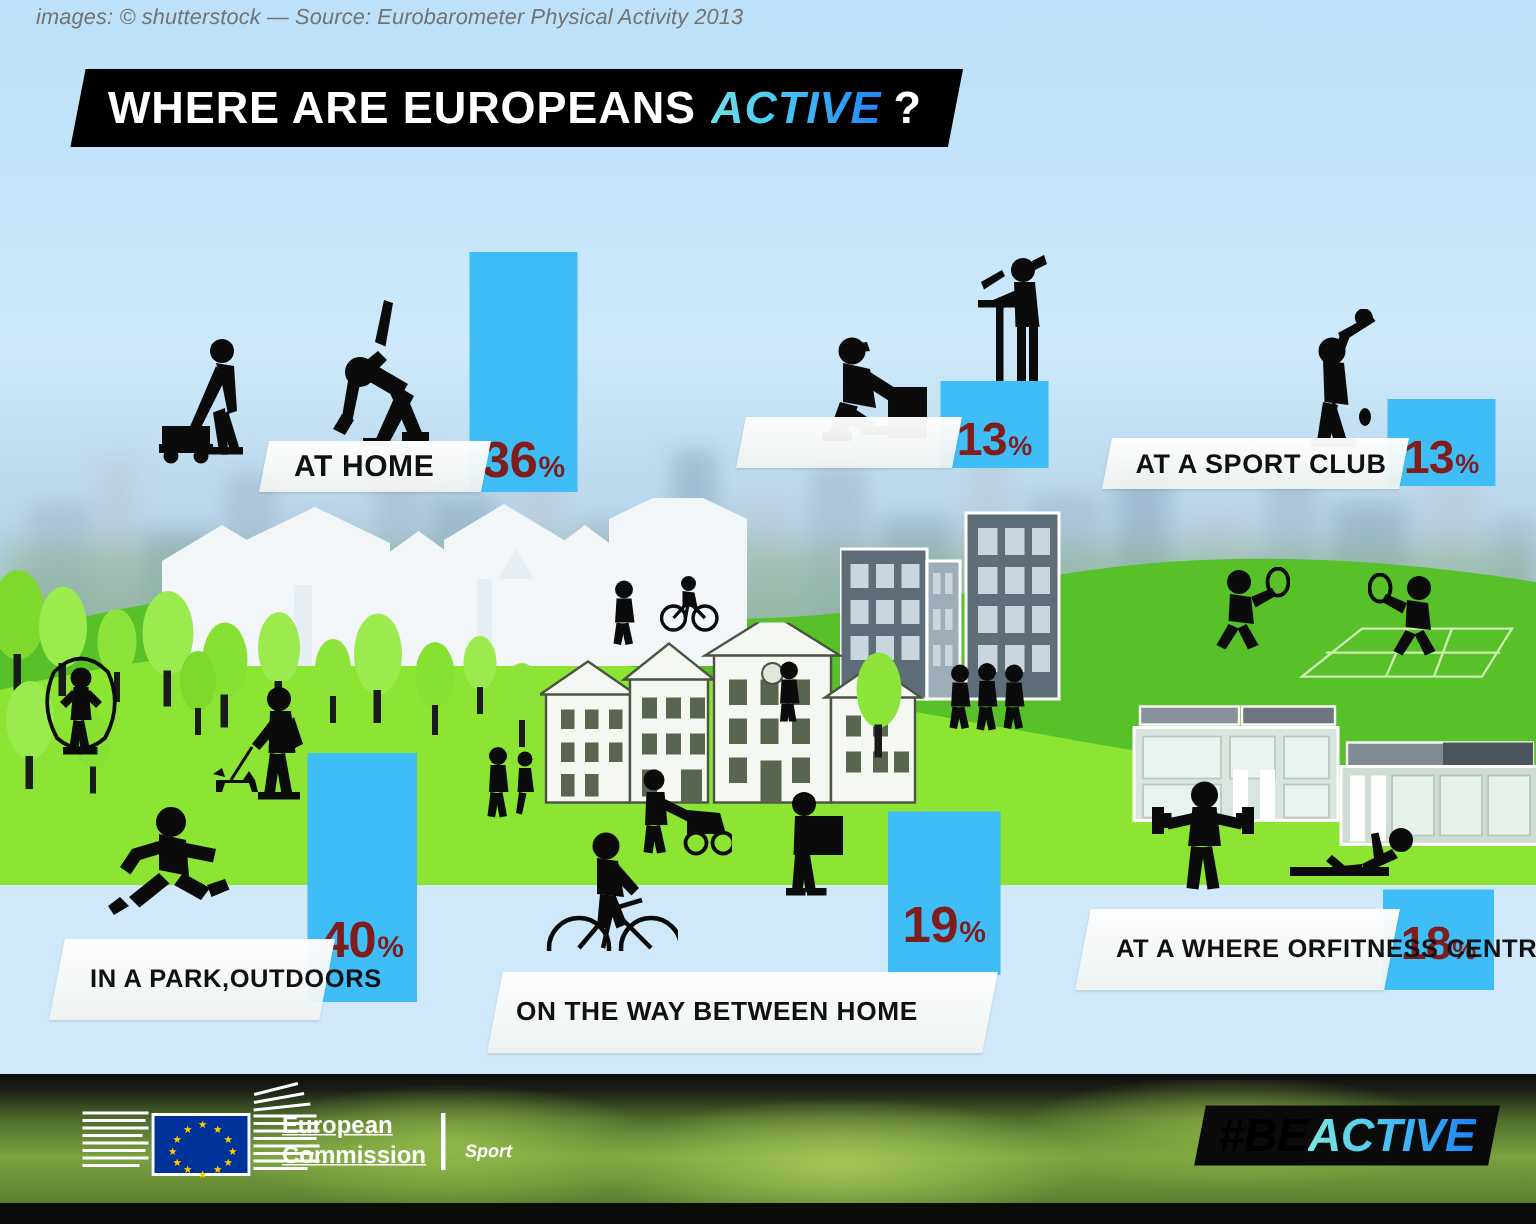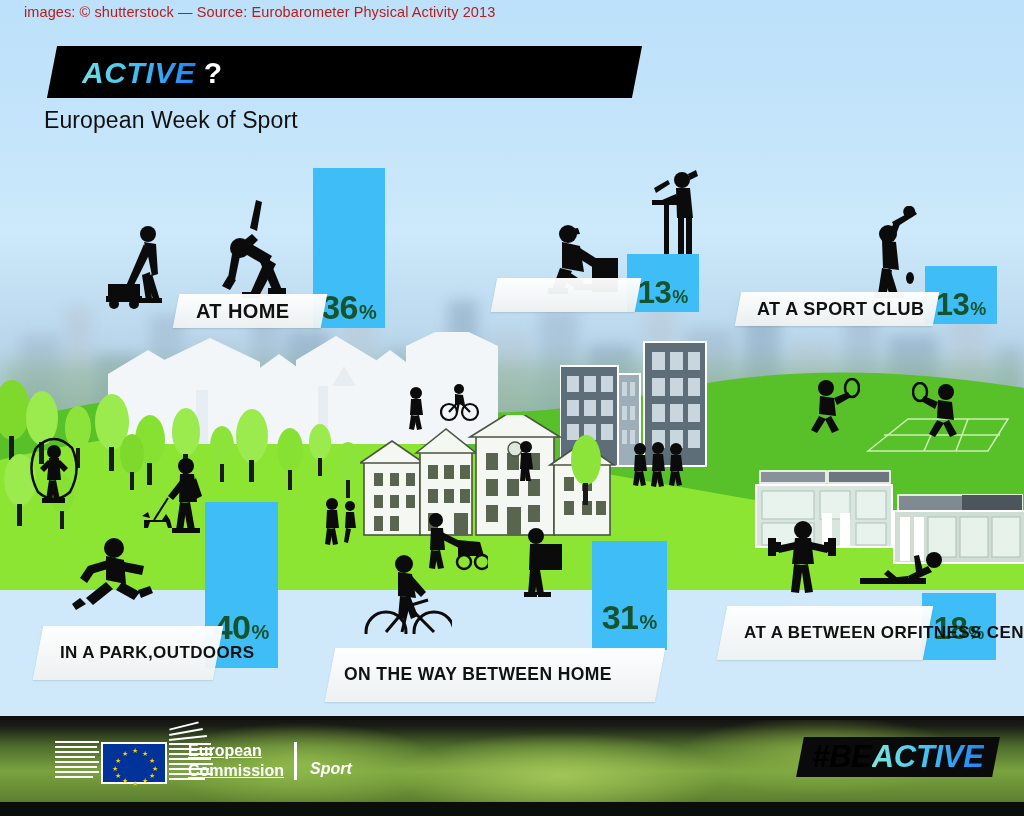--- a/index.html
+++ b/index.html
@@ -46,22 +46,23 @@
       radial-gradient(ellipse 200px 55px at 820px 40px, #86ad44, rgba(134,173,68,0) 72%),
       linear-gradient(180deg,#111 0%,#1a1c15 10%,#4e6b2c 30%,#7aa33f 55%,#5d8030 85%,#14160f 100%);
   }
   .footer .blurwrap{position:absolute;inset:0;filter:blur(5px);}
   .footer-top-edge{position:absolute;left:0;top:716px;width:1024px;height:4px;background:#0d0f0c;}
   .footer-bot-edge{position:absolute;left:0;top:802px;width:1024px;height:14px;background:#0b0d0a;}
 
   
   .source{
     position:absolute;left:24px;top:4px;
-    font-size:14.5px;color:#b91c1c;letter-spacing:.1px;
+    font-size:14.5px;color:#737373;letter-spacing:.1px;
     white-space:nowrap;
+    font-style:italic;
   }
 
   
   .titlebar{
     position:absolute;left:52px;top:46px;width:585px;height:52px;
     background:#000;
     transform:skewX(-11deg);
   }
   .titletext{
     position:absolute;left:72px;top:51px;height:44px;
@@ -78,21 +79,21 @@
   .t-q{color:#fff;margin-left:4px;}
   .subtitle{
     position:absolute;left:44px;top:107px;
     font-size:23px;color:#111;font-weight:normal;letter-spacing:.1px;
   }
 
   
   .bar{position:absolute;background:#3fbdf7;}
   .bar .pct{
     position:absolute;left:0;right:0;bottom:4px;
-    text-align:center;color:#14532d;font-weight:bold;
+    text-align:center;color:#7f1d1d;font-weight:bold;
     line-height:1;white-space:nowrap;
   }
   .pct .num{font-size:34px;letter-spacing:-.5px;}
   .pct .sym{font-size:20px;margin-left:1px;}
   .bar.small .pct .num{font-size:31px;}
   .bar.small .pct .sym{font-size:18px;}
 
   
   .lbl{
     position:absolute;
@@ -110,21 +111,21 @@
   
   .eulogo{position:absolute;left:55px;top:735px;width:130px;height:52px;}
   .eu-flag{position:absolute;left:46px;top:7px;width:66px;height:42px;background:#003399;border:2px solid #fff;box-sizing:border-box;}
   .eu-star{position:absolute;width:5px;height:5px;color:#ffcc00;font-size:7px;line-height:5px;text-align:center;}
   .eu-lines{position:absolute;top:4px;width:44px;height:44px;}
   .eu-lines span{position:absolute;left:0;height:2px;background:#fff;}
   .eutext{
     position:absolute;left:188px;top:741px;color:#fff;font-size:16px;font-weight:bold;line-height:1.22;text-decoration:underline;
   }
   .eubar{position:absolute;left:294px;top:742px;width:3px;height:38px;background:#fff;}
-  .eusport{position:absolute;left:310px;top:760px;color:#fff;font-size:16px;font-style:italic;font-weight:bold;}
+  .eusport{position:absolute;left:310px;top:760px;color:#fff;font-size:12px;font-style:italic;font-weight:bold;}
 
   
   .beactive-bg{
     position:absolute;left:800px;top:737px;width:196px;height:40px;background:#0a0a0a;
     transform:skewX(-11deg);
   }
   .beactive{
     position:absolute;left:806px;top:739px;width:184px;height:36px;
     display:flex;align-items:center;justify-content:center;
     font-size:31px;font-weight:bold;font-style:italic;letter-spacing:-.3px;white-space:nowrap;
@@ -572,24 +573,24 @@
     <circle cx="12" cy="7" r="6"></circle>
     <path d="M7,13 l10,0 l2,16 l-13,0 z"></path>
     <path d="M7,29 l-1,12 l5,0 l2,-12 z"></path>
     <path d="M15,29 l2,12 l-5,0 l-2,-12 z"></path>
   </svg>
 
   <div class="source">images: © shutterstock — Source: Eurobarometer Physical Activity 2013</div>
 
   <div class="titlebar"></div>
   <div class="titletext">
+    <span>WHERE ARE EUROPEANS</span>
     <span class="t-active">ACTIVE</span>
     <span class="t-q">?</span>
   </div>
-  <div class="subtitle">European Week of Sport</div>
 
   <div class="bar" style="left:313px;top:168px;width:72px;height:160px;">
     <div class="pct">
       <span class="num">36</span><span class="sym">%</span>
     </div>
   </div>
   <div class="lbl" style="left:176px;top:294px;width:148px;height:34px;"></div>
   <div class="lbltxt" style="left:196px;top:294px;width:130px;height:34px;font-size:20px;">AT HOME</div>
 
   <div class="bar small" style="left:627px;top:254px;width:72px;height:58px;">
@@ -610,33 +611,33 @@
   <div class="bar" style="left:205px;top:502px;width:73px;height:166px;">
     <div class="pct" style="bottom:24px;">
       <span class="num">40</span><span class="sym">%</span>
     </div>
   </div>
   <div class="lbl" style="left:38px;top:626px;width:180px;height:54px;"></div>
   <div class="lbltxt" style="left:60px;top:626px;width:160px;height:54px;font-size:17px;line-height:1.25;"><span>IN A PARK,</span><br><span>OUTDOORS</span></div>
 
   <div class="bar" style="left:592px;top:541px;width:75px;height:109px;">
     <div class="pct" style="bottom:16px;">
-      <span class="num">31</span><span class="sym">%</span>
+      <span class="num">19</span><span class="sym">%</span>
     </div>
   </div>
   <div class="lbl" style="left:330px;top:648px;width:330px;height:54px;"></div>
   <div class="lbltxt" style="left:344px;top:648px;width:318px;height:54px;font-size:17.5px;line-height:1.25;"><span>ON THE WAY BETWEEN HOME</span><br></div>
 
   <div class="bar" style="left:922px;top:593px;width:74px;height:67px;">
     <div class="pct" style="bottom:16px;">
       <span class="num" style="font-size:31px;">18</span><span class="sym" style="font-size:18px;">%</span>
     </div>
   </div>
   <div class="lbl" style="left:722px;top:606px;width:206px;height:54px;"></div>
-  <div class="lbltxt" style="left:744px;top:606px;width:190px;height:54px;font-size:17px;line-height:1.25;"><span>AT A BETWEEN OR</span><br><span>FITNESS CENTRE</span></div>
+  <div class="lbltxt" style="left:744px;top:606px;width:190px;height:54px;font-size:17px;line-height:1.25;"><span>AT A WHERE OR</span><br><span>FITNESS CENTRE</span></div>
 
   <div class="footer">
       <div class="blurwrap"></div>
     </div>
   <div class="footer-top-edge"></div>
   <div class="footer-bot-edge"></div>
 
   <div class="eulogo">
     <div class="eu-lines" style="left:0px;">
       <span style="top:2px;width:44px;"></span>

